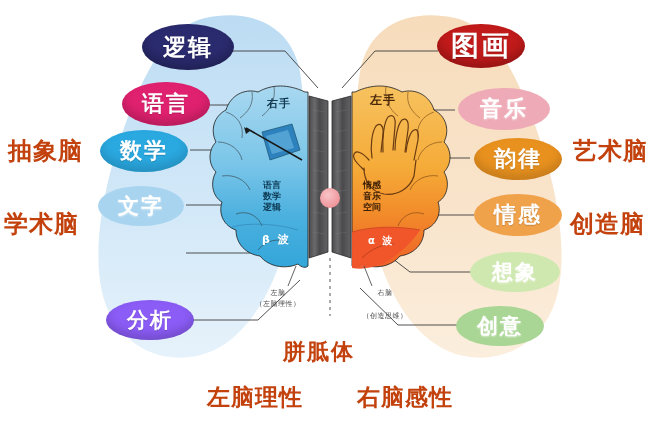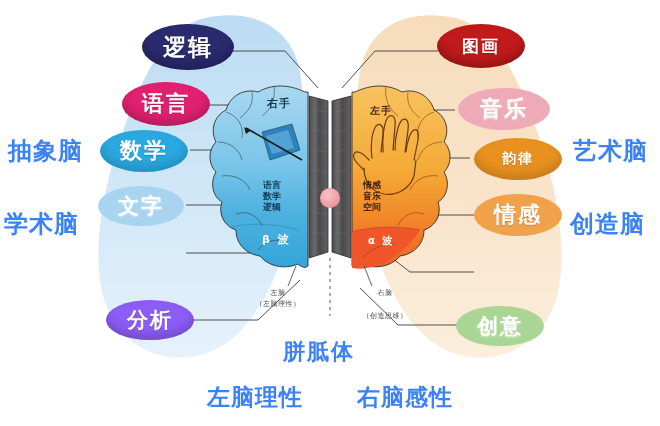--- a/index.html
+++ b/index.html
@@ -23,21 +23,21 @@
     letter-spacing:2px;
     white-space:nowrap;
     text-shadow:0 1px 1px rgba(0,0,0,.18);
     font-family:"DejaVu Sans","Liberation Sans",sans-serif;
   }
   .pill.soft{text-shadow:0 1px 2px rgba(255,255,255,.55);}
 
   
   .olabel{
     position:absolute;
-    color:#3b82f6;
+    color:#c2410c;
     font-weight:bold;
     font-family:"DejaVu Sans","Liberation Sans",sans-serif;
     letter-spacing:1px;
     white-space:nowrap;
   }
   .tiny{
     position:absolute;
     color:#4a4a4a;
     font-size:7px;
     letter-spacing:.5px;
@@ -243,52 +243,55 @@
 
   <div class="pill soft" style="left:98px;top:186px;width:86px;height:40px;font-size:21px;background:#a8d4ef;text-align:right;">
     <span>文字</span>
   </div>
 
 
   <div class="pill" style="left:106px;top:300px;width:88px;height:40px;font-size:21px;background:#8b5cf6;box-shadow:inset 0 -5px 9px rgba(0,0,0,.18);">
     <span>分析</span>
   </div>
 
-  <div class="pill" style="left:437px;top:24px;width:88px;height:44px;font-size:17px;background:#c11a1a;box-shadow:inset 0 -6px 10px rgba(0,0,0,.22);">
+  <div class="pill" style="left:437px;top:24px;width:88px;height:44px;font-size:28px;background:#c11a1a;box-shadow:inset 0 -6px 10px rgba(0,0,0,.22);">
     <span>图画</span>
   </div>
 
   <div class="pill soft" style="left:458px;top:88px;width:92px;height:42px;font-size:22px;background:#eeaab6;">
     <span>音乐</span>
   </div>
 
-  <div class="pill" style="left:474px;top:138px;width:88px;height:42px;font-size:14px;background:#e8911f;box-shadow:inset 0 -6px 10px rgba(0,0,0,.14);">
+  <div class="pill" style="left:474px;top:138px;width:88px;height:42px;font-size:22px;background:#e8911f;box-shadow:inset 0 -6px 10px rgba(0,0,0,.14);">
     <span>韵律</span>
   </div>
 
   <div class="pill" style="left:474px;top:194px;width:88px;height:42px;font-size:22px;background:#f0a24a;">
     <span>情感</span>
   </div>
 
+  <div class="pill soft" style="left:470px;top:252px;width:90px;height:40px;font-size:21px;background:#cfe8b0;">
+    <span>想象</span>
+  </div>
 
   <div class="pill soft" style="left:456px;top:306px;width:88px;height:40px;font-size:21px;background:#a9d694;justify-content:center;">
     <span>创意</span>
   </div>
 
   <div class="olabel" style="left:8px;top:135px;font-size:24px;">抽象脑</div>
 
   <div class="olabel" style="left:4px;top:208px;font-size:24px;">学术脑</div>
 
   <div class="olabel" style="left:573px;top:135px;font-size:24px;">艺术脑</div>
 
   <div class="olabel" style="left:570px;top:208px;font-size:24px;">创造脑</div>
 
   <div class="brainword" style="left:267px;top:96px;font-size:11px;color:#123a52;letter-spacing:1px;">右手</div>
 
-  <div class="brainword" style="left:370px;top:104px;font-size:10px;color:#4a2708;letter-spacing:1px;">左手</div>
+  <div class="brainword" style="left:370px;top:92px;font-size:12px;color:#4a2708;letter-spacing:1px;">左手</div>
 
   <div class="col2" style="left:263px;top:180px;color:#0f3c57;">
     <span>
       <i style="font-style:normal;">语言</i>
       <i style="font-style:normal;">数学</i>
       <i style="font-style:normal;">逻辑</i>
     </span>
   </div>
 
   <div class="wave" style="left:262px;top:232px;">β 波</div>

